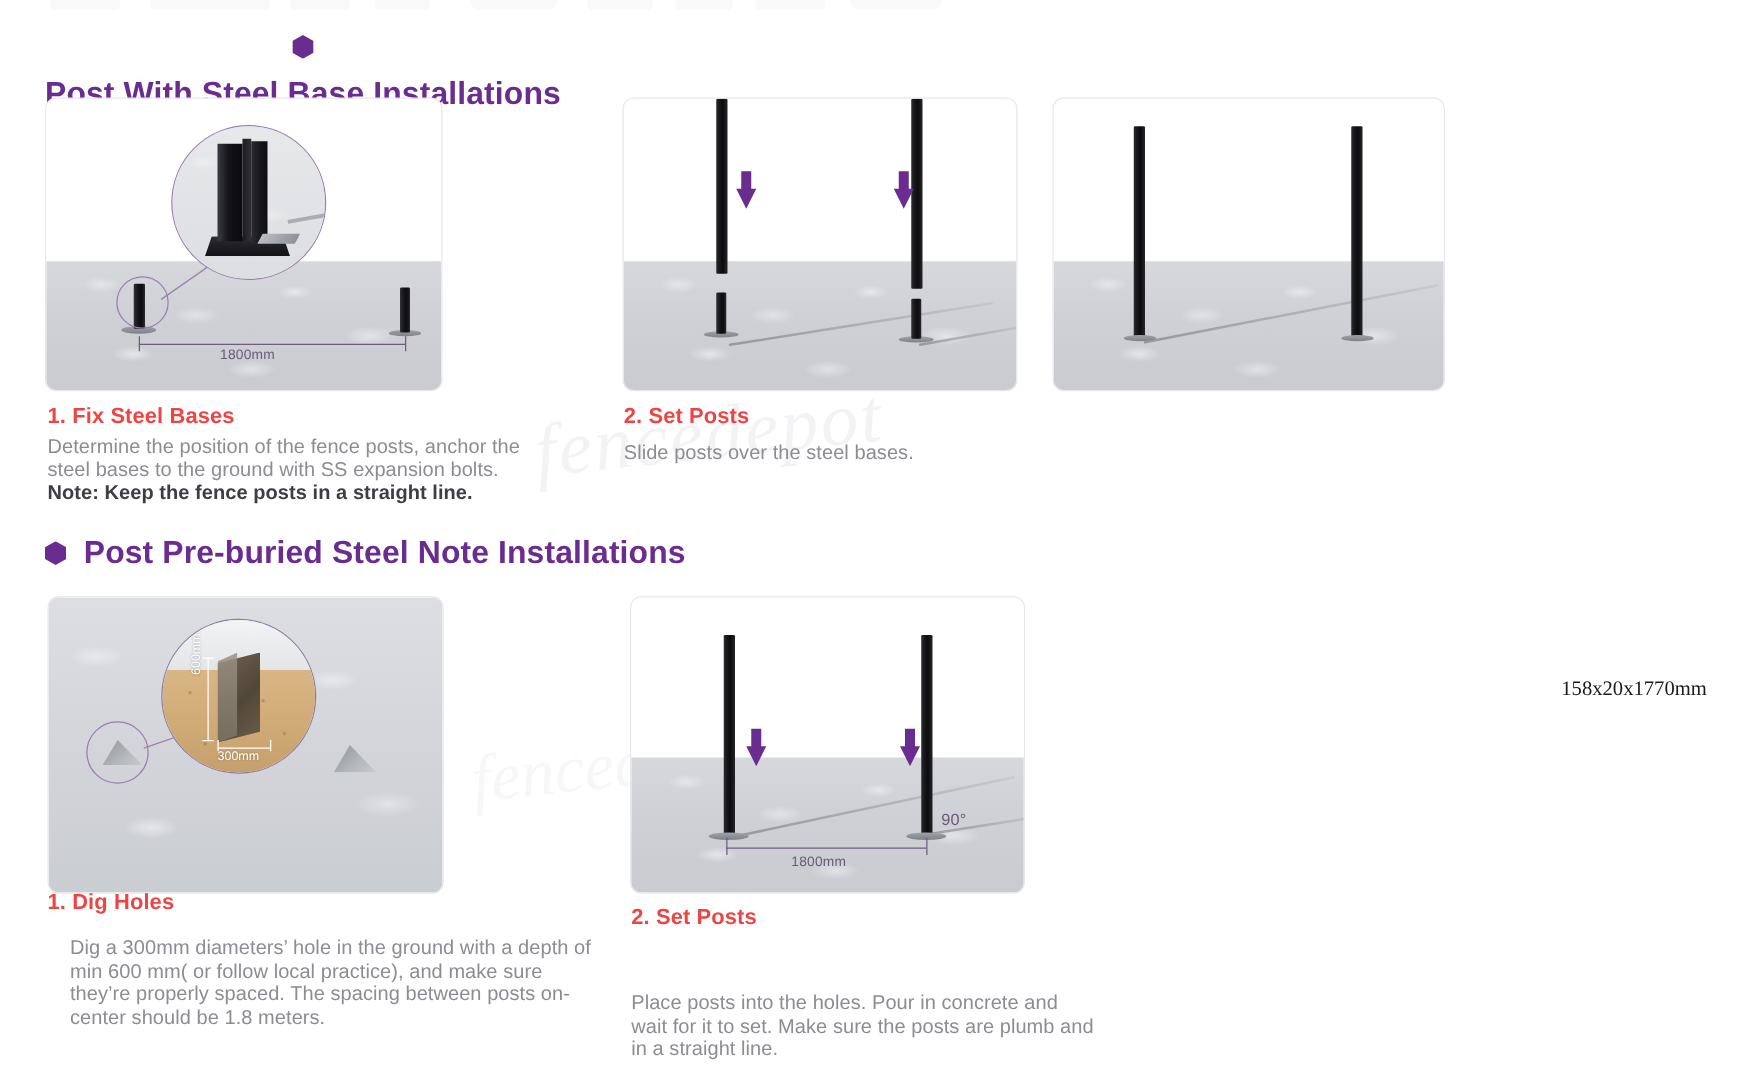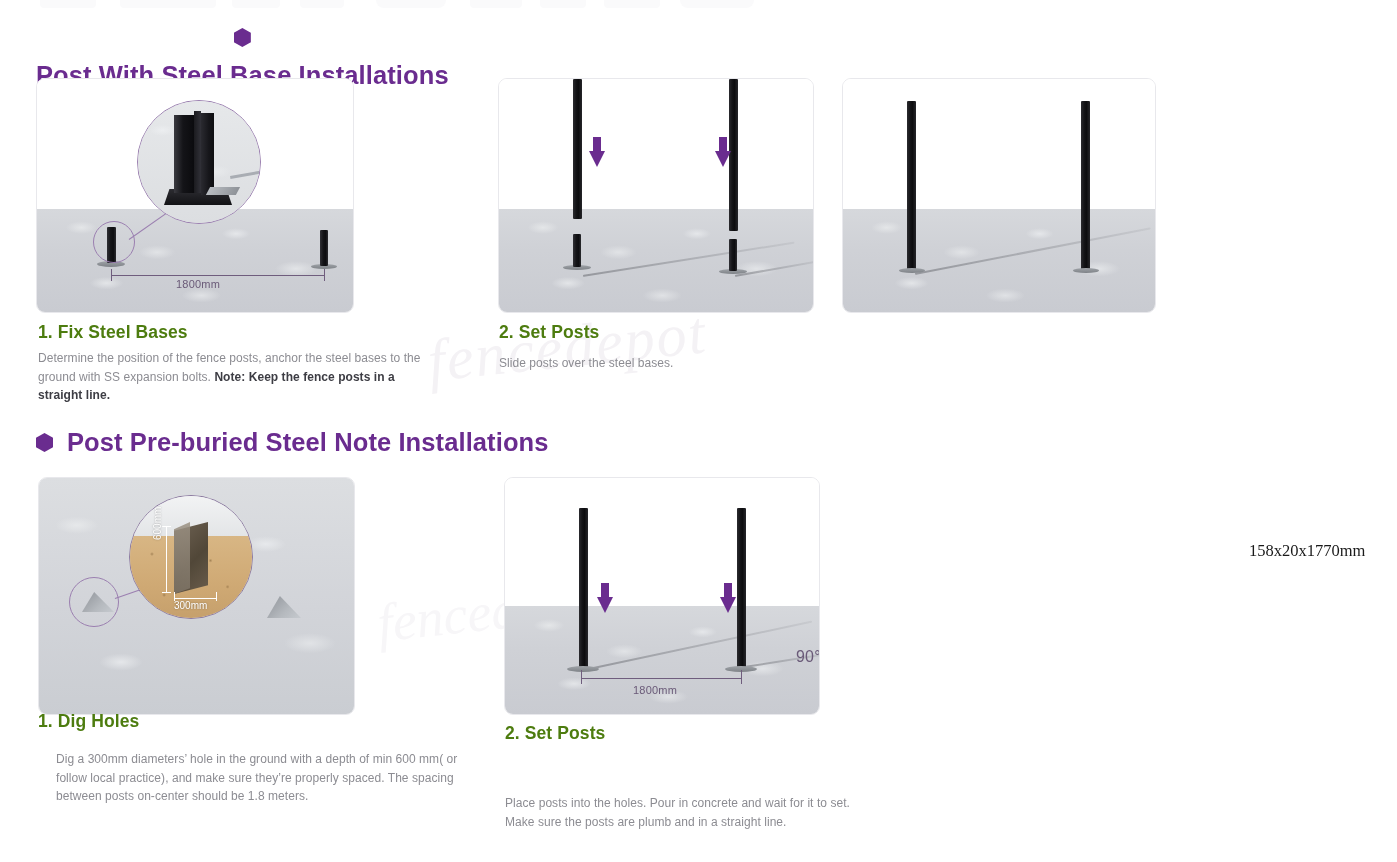--- a/index.html
+++ b/index.html
@@ -228,30 +228,30 @@
     top: 14px;
     width: 0; height: 0;
     border-left: 8px solid transparent;
     border-right: 8px solid transparent;
     border-top: 16px solid #6a2c8f;
   }
 
   
   .step-title {
     position: absolute;
-    color: #4d7c0f;
+    color: #ef4444;
     font-size: 17.5px;
     font-weight: 700;
     letter-spacing: 0.1px;
     white-space: nowrap;
   }
   .step-body {
     position: absolute;
     color: #8c8c92;
-    font-size: 12px;
+    font-size: 16px;
     line-height: 18.6px;
     letter-spacing: 0.05px;
   }
   .step-note {
     color: #3d3d44;
     font-weight: 700;
   }
 
   
   .spec-text {
@@ -450,21 +450,21 @@
 
     <div class="down-arrow" style="left:92px; top:105px;">
       <div class="shaft"></div>
         <div class="head"></div>
     </div>
     <div class="down-arrow" style="left:215px; top:105px;">
       <div class="shaft"></div>
         <div class="head"></div>
     </div>
 
-    <div class="dim-label" style="left:248px; top:170px; font-size:16px;margin-left:43px;">90°</div>
+    <div class="dim-label" style="left:248px; top:170px; font-size:13px;">90°</div>
 
     <div class="dim-tick" style="left:76px; top:192px; height:14px;"></div>
     <div class="dim-tick" style="left:236px; top:192px; height:14px;"></div>
     <div class="dim-line" style="left:76px; top:200px; width:160px;"></div>
     <div class="dim-label" style="left:128px; top:206px;">1800mm</div>
   </div>
 </div>
 
 <div class="step-title" style="left:38px; top:711px;">1. Dig Holes</div>
 <div class="step-body" style="left:56px; top:750px; width:420px;">Dig a 300mm diameters’ hole in the ground with  a depth of min 600 mm( or follow local practice), and make sure they’re properly spaced. The spacing between posts on-center should be 1.8 meters.</div>

